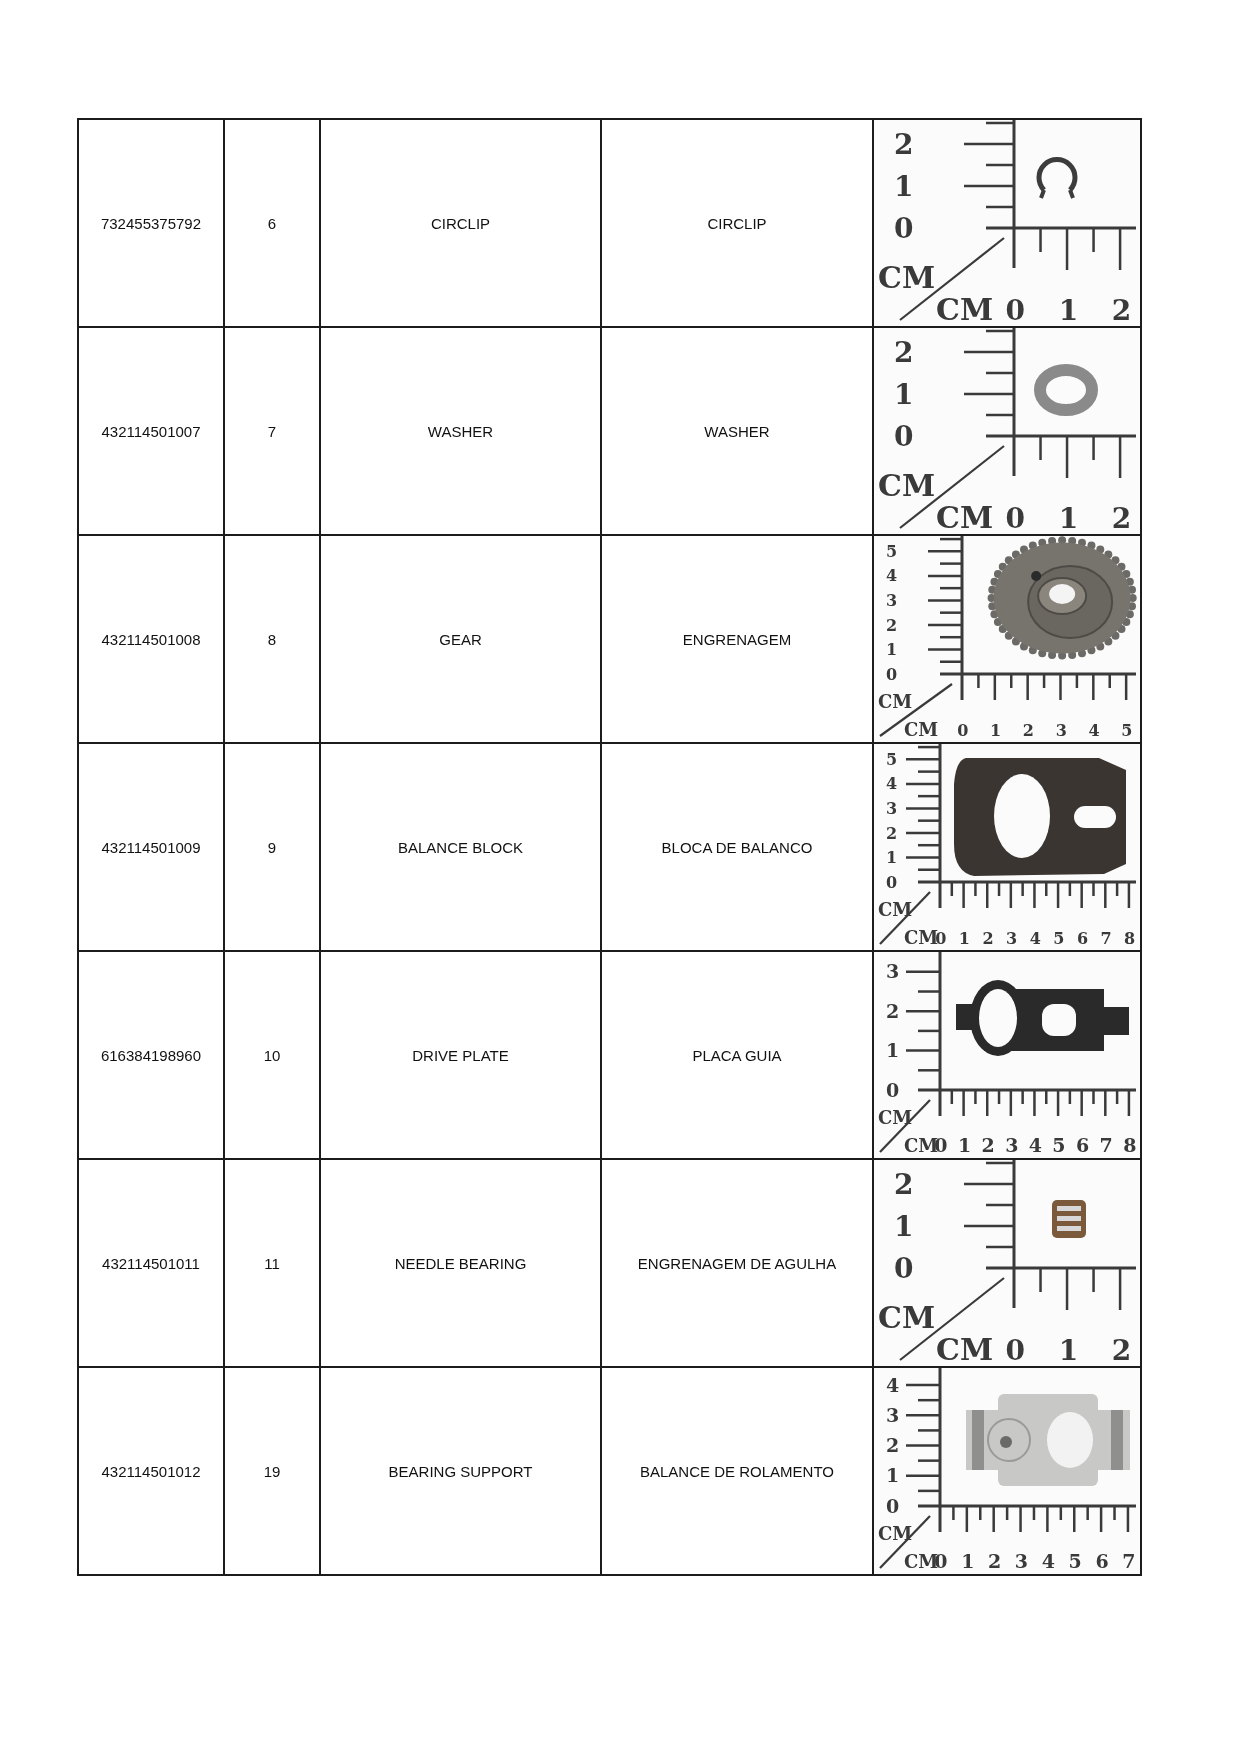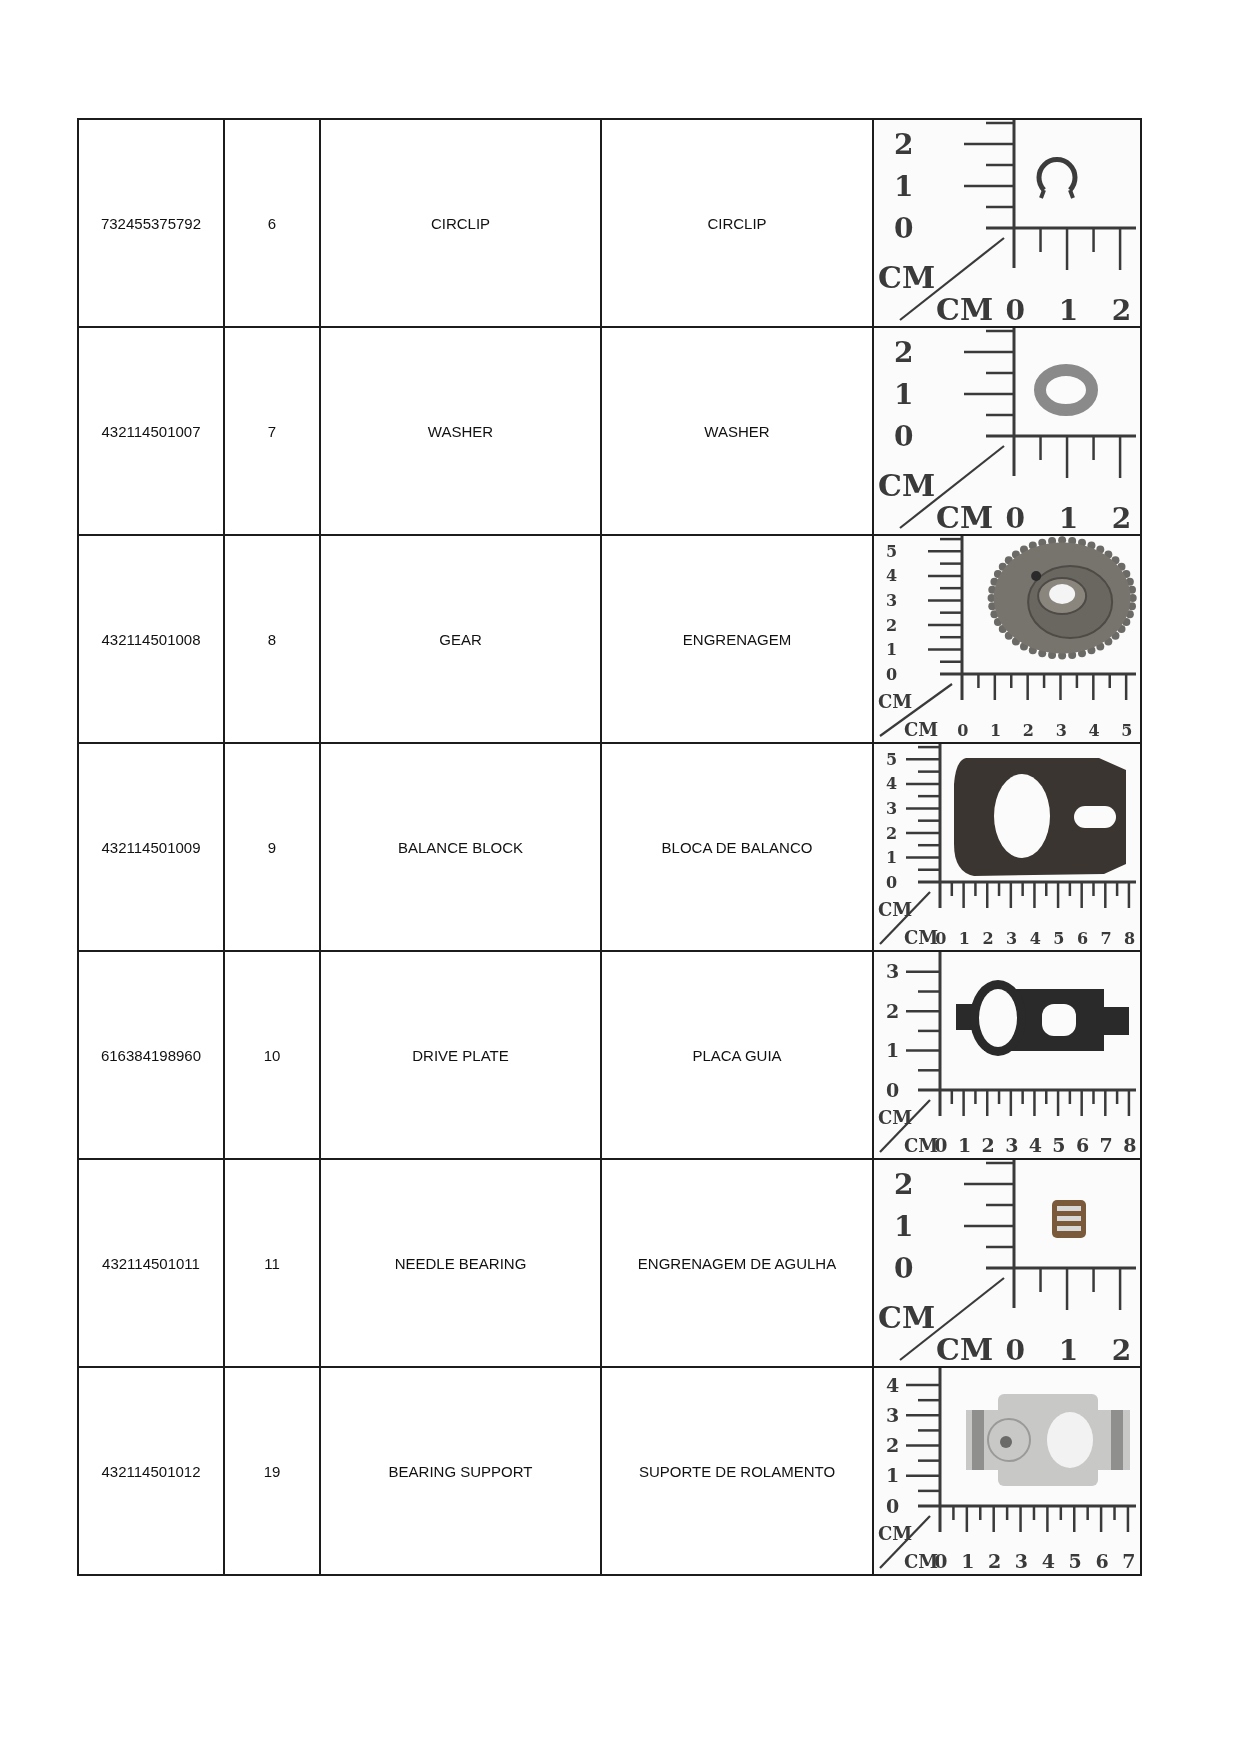--- a/index.html
+++ b/index.html
@@ -366,21 +366,21 @@
               <rect x="183" y="56" width="24" height="5" fill="#d8d8d8"></rect>
               <rect x="183" y="66" width="24" height="5" fill="#d8d8d8"></rect>
             </g>
           </svg>
         </td>
       </tr>
       <tr>
         <td>432114501012</td>
         <td>19</td>
         <td>BEARING SUPPORT</td>
-        <td>SUPORTE DE ROLAMENTO</td>
+        <td>BALANCE DE ROLAMENTO</td>
         <td class="img-cell">
           <svg viewBox="0 0 266 206">
             <rect x="0" y="0" width="266" height="206" fill="#fbfbfb"></rect>
             <g>
               <line x1="66" y1="0" x2="66" y2="164" stroke="#3a3a3a" stroke-width="3"></line>
               <line x1="44" y1="138" x2="262" y2="138" stroke="#3a3a3a" stroke-width="3"></line>
               <line x1="44" y1="122.88372093023256" x2="66" y2="122.88372093023256" stroke="#3a3a3a" stroke-width="2.5"></line>
               <line x1="32" y1="107.76744186046511" x2="66" y2="107.76744186046511" stroke="#3a3a3a" stroke-width="2.5"></line>
               <line x1="44" y1="92.65116279069767" x2="66" y2="92.65116279069767" stroke="#3a3a3a" stroke-width="2.5"></line>
               <line x1="32" y1="77.53488372093022" x2="66" y2="77.53488372093022" stroke="#3a3a3a" stroke-width="2.5"></line>

